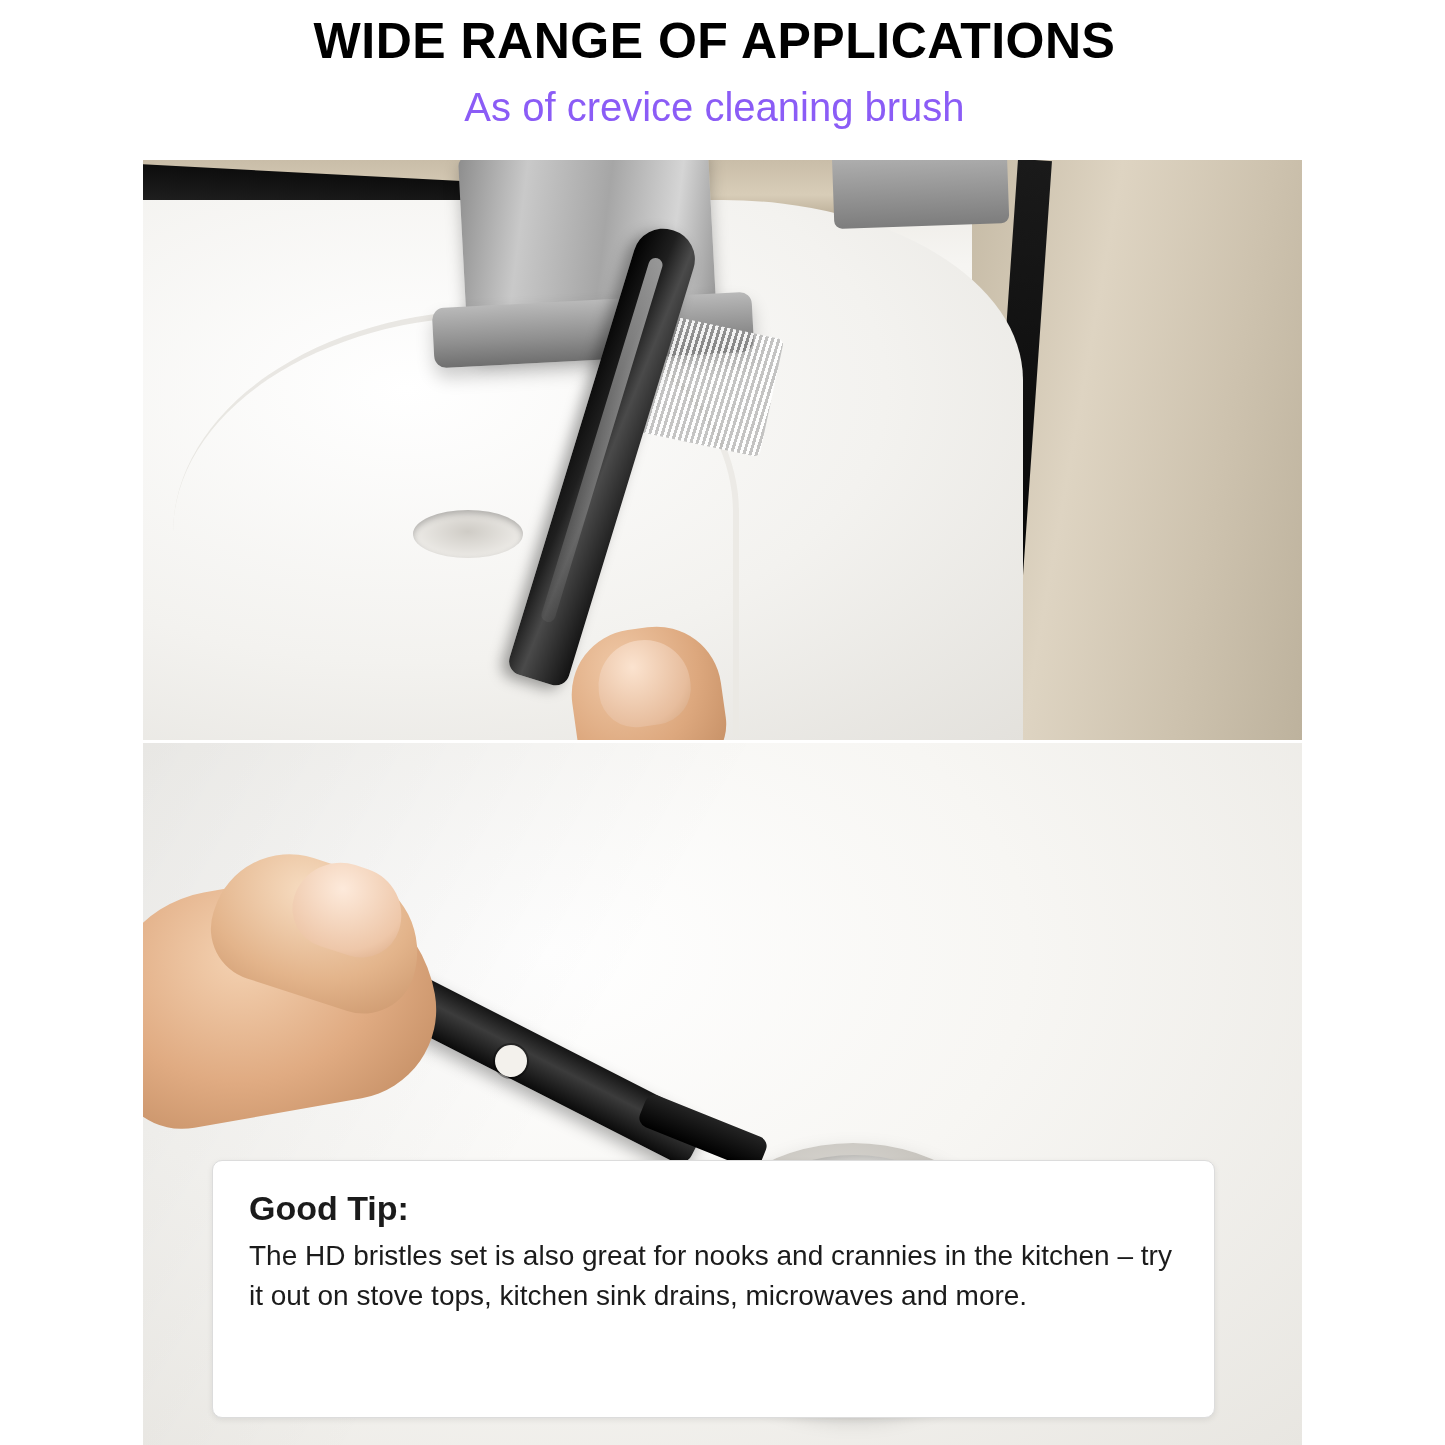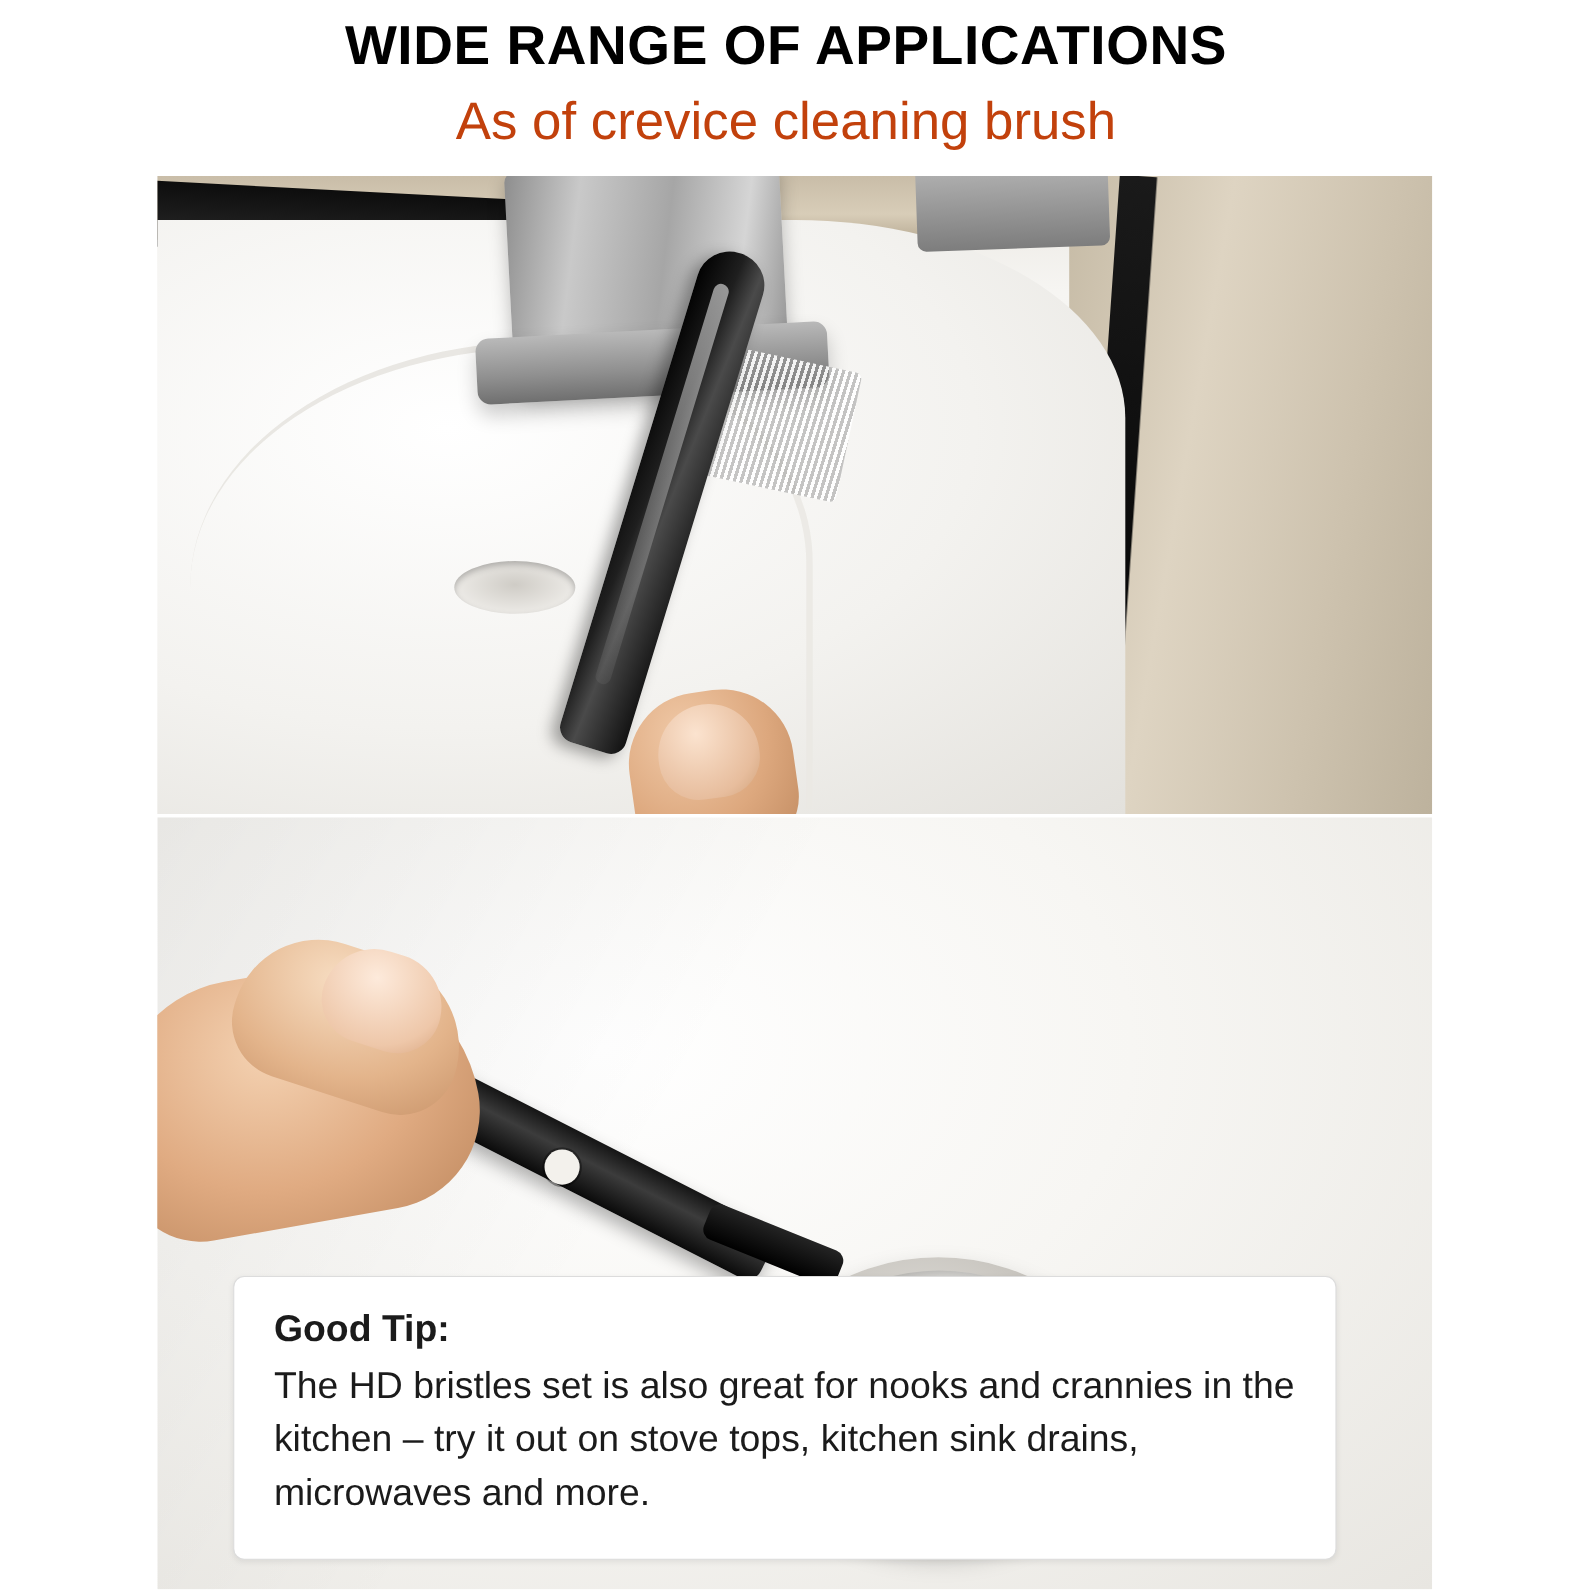--- a/index.html
+++ b/index.html
@@ -37,23 +37,23 @@
     padding-top: 14px;
     font-size: 50px;
     font-weight: bold;
     letter-spacing: 0.5px;
     line-height: 1.1;
     color: #000000;
   }
   .subtitle {
     margin: 0;
     padding-top: 16px;
-    font-size: 48px;
+    font-size: 40px;
     font-weight: normal;
-    color: #c2410c;
+    color: #8b5cf6;
     line-height: 1.1;
   }
 
   
   .photos {
     position: absolute;
     top: 160px;
     left: 143px;
     width: 1159px;
     height: 1285px;
@@ -294,21 +294,21 @@
     padding: 28px 36px 20px 36px;
   }
   .tip-title {
     margin: 0 0 8px 0;
     font-size: 34px;
     font-weight: bold;
     color: #1b1b1b;
   }
   .tip-body {
     margin: 0;
-    font-size: 34px;
+    font-size: 28px;
     line-height: 1.42;
     color: #1b1b1b;
   }
 </style>
 </head>
 <body>
 
 <div class="page">
 
   <div class="header">

